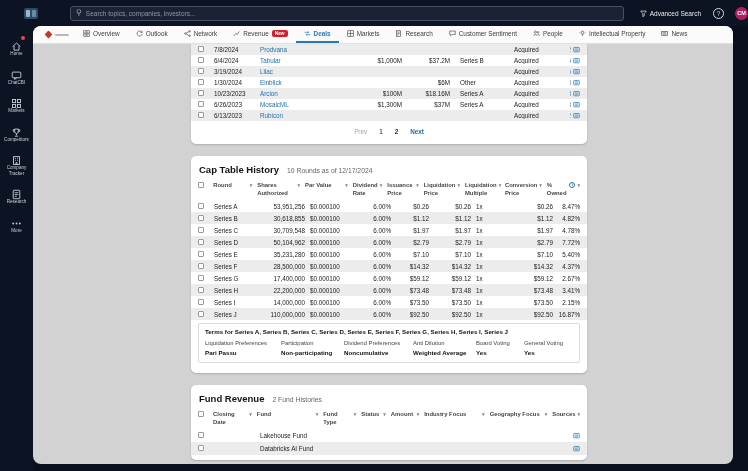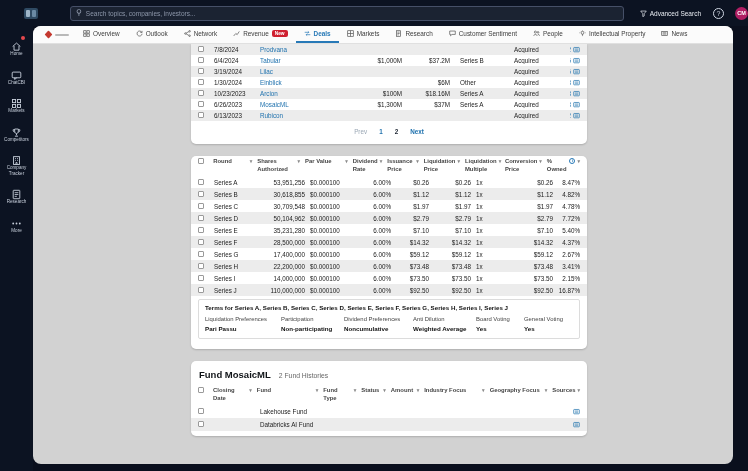--- a/index.html
+++ b/index.html
@@ -382,20 +382,24 @@
           </div>
         <div class="pagination">
           <span class="muted">Prev</span>
           <span class="lnk">1</span>
           <span class="cur">2</span>
           <span class="lnk">Next</span>
         </div>
       </div>
 
       <div class="card sect">
+        <div class="title-row">
+          <span class="stitle">Cap Table History</span>
+          <span class="ssub">10 Rounds as of 12/17/2024</span>
+        </div>
         <div class="thead">
           <span class="hcell w0">
               <span class="cb"></span>
             </span>
           <span class="hcell w1">
               <span>Round</span>
               <span class="sort">▾</span>
             </span>
           <span class="hcell w2">
               <span>Shares Authorized</span>
@@ -579,21 +583,21 @@
             <div class="pref">
                 <span class="pl">General Voting</span>
                 <span class="pv">Yes</span>
               </div>
           </div>
         </div>
       </div>
 
       <div class="card sect fund-hist">
         <div class="title-row">
-          <span class="stitle">Fund MosaicML</span>
+          <span class="stitle">Fund Revenue</span>
           <span class="ssub">2 Fund Histories</span>
         </div>
         <div class="thead">
           <span class="hcell f0">
               <span class="cb"></span>
             </span>
           <span class="hcell f1">
               <span>Closing Date</span>
               <span class="sort">▾</span>
             </span>

